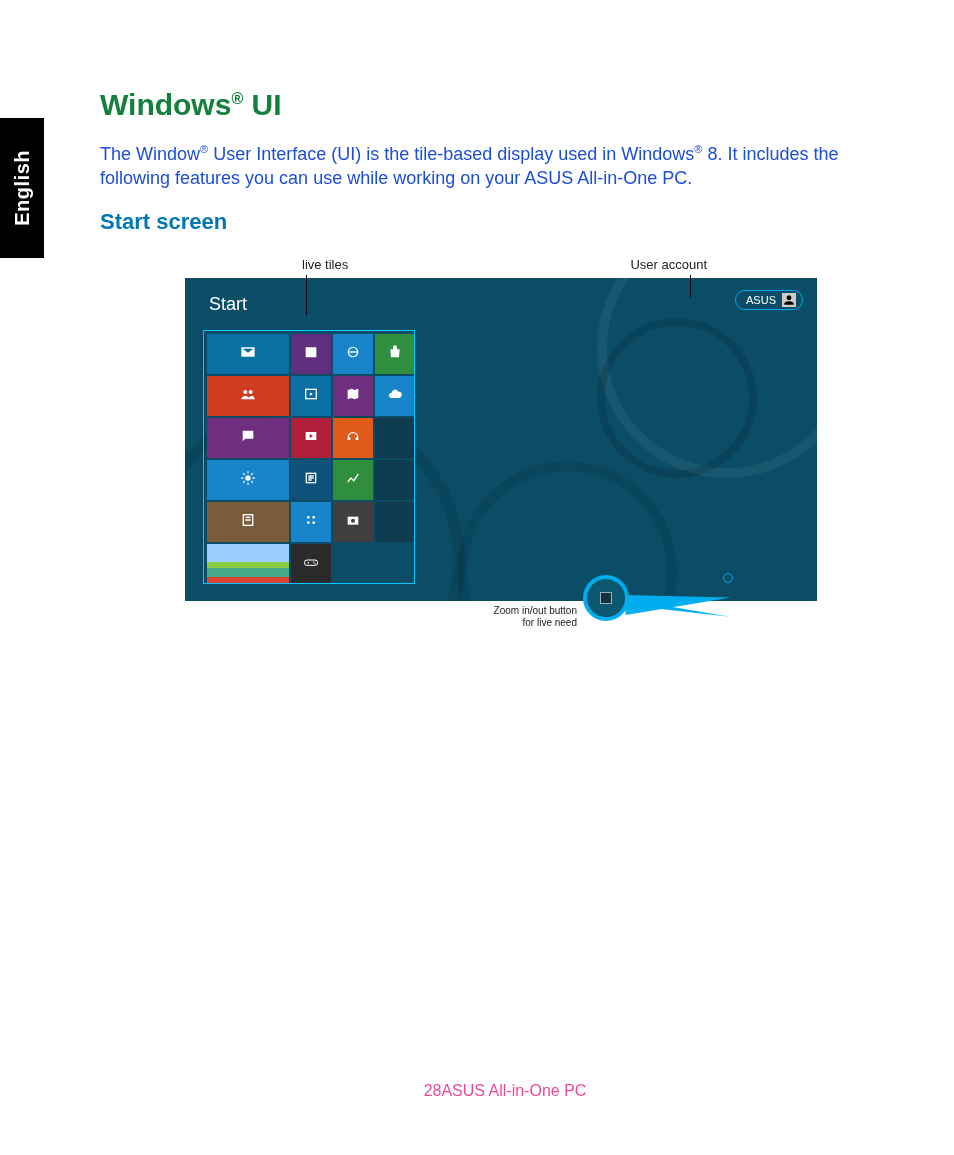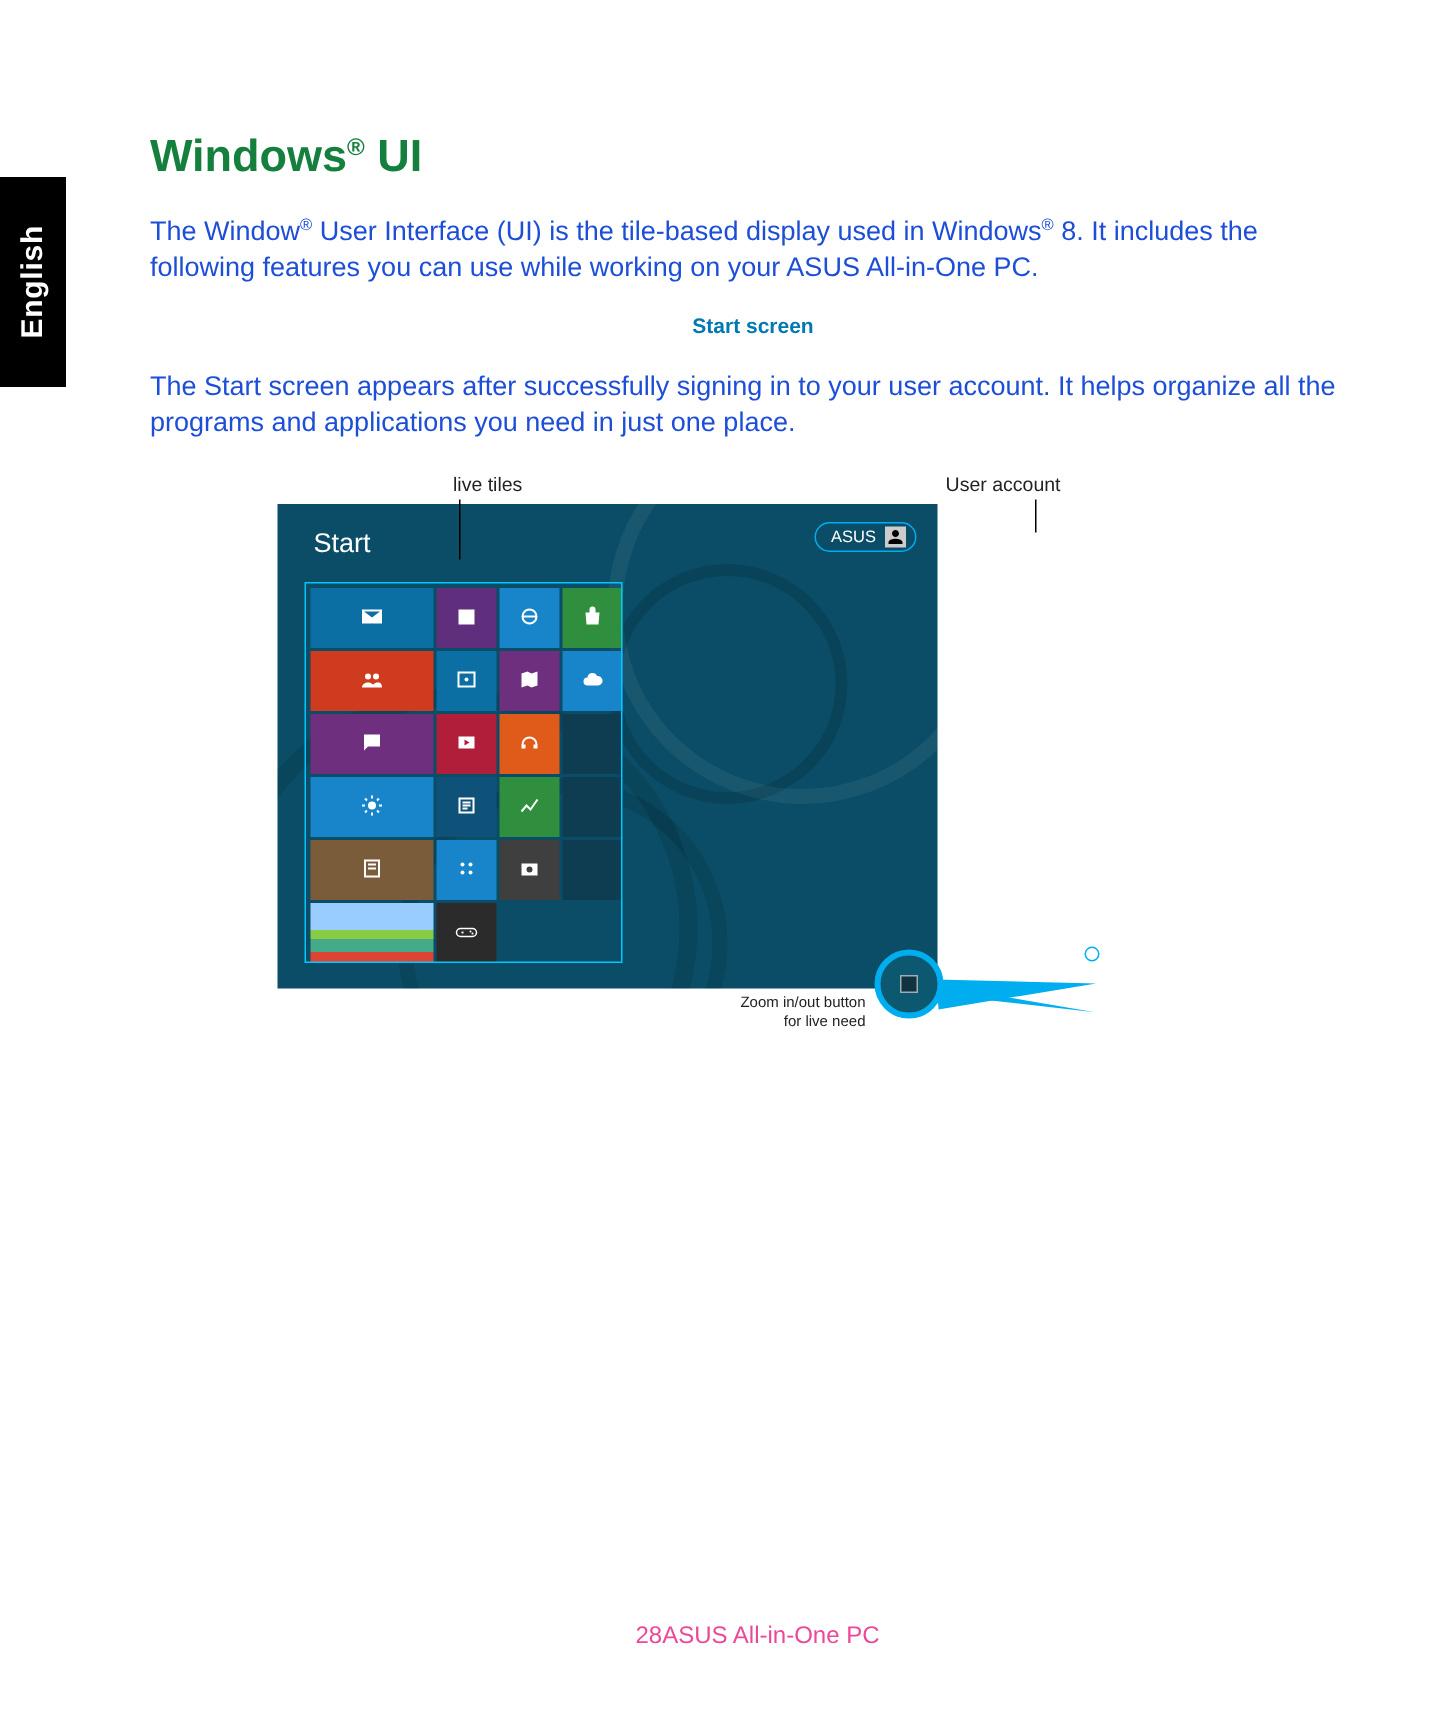--- a/index.html
+++ b/index.html
@@ -47,25 +47,24 @@
   p.body {
     font-size: 18px;
     line-height: 1.35;
     color: #1d4ed8;
     margin-bottom: 16px;
     margin-top: 20px;
   }
   p.body sup { font-size: 11px; vertical-align: super; }
   h2 {
     color: #0078b4;
-    font-size: 14px;
+    font-size: 22px;
     font-weight: 700;
     margin-top: 18px;
     margin-bottom: 12px;
-    text-align: center;
   }
 
   .figure-wrap {
     position: relative;
     margin-left: 85px;
     margin-top: 22px;
     width: 548px;
   }
   .annot-top {
     display: flex;
@@ -89,21 +88,21 @@
     position: absolute;
     right: 42px;
     top: 18px;
     width: 1px;
     height: 22px;
     background: #000;
     z-index: 3;
   }
 
   .screen {
-    width: 440px;
+    width: 632px;
     height: 323px;
     background: #0b4d66;
     position: relative;
     overflow: hidden;
   }
   
   .swirl {
     position: absolute;
     border-radius: 50%;
     border: 2px solid rgba(255,255,255,0.06);
@@ -266,21 +265,20 @@
 </div>
 
 <div class="content">
   <h1>
     <span>Windows</span><sup>®</sup><span> UI</span>
   </h1>
   <p class="body">
     <span>The Window</span><sup>®</sup><span> User Interface (UI) is the tile-based display used in Windows</span><sup>®</sup><span> 8. It includes the following features you can use while working on your ASUS All-in-One PC.</span>
   </p>
   <h2>Start screen</h2>
-  <p class="body">The Start screen appears after  successfully signing in to your user account. It helps organize all the programs and applications you need in just one place.</p>
 
   <div class="figure-wrap">
     <div class="annot-top">
       <span class="left">live tiles</span>
       <span class="right">User account</span>
     </div>
     <div class="annot-line-left"></div>
     <div class="annot-line-right"></div>
 
     <div class="screen">

